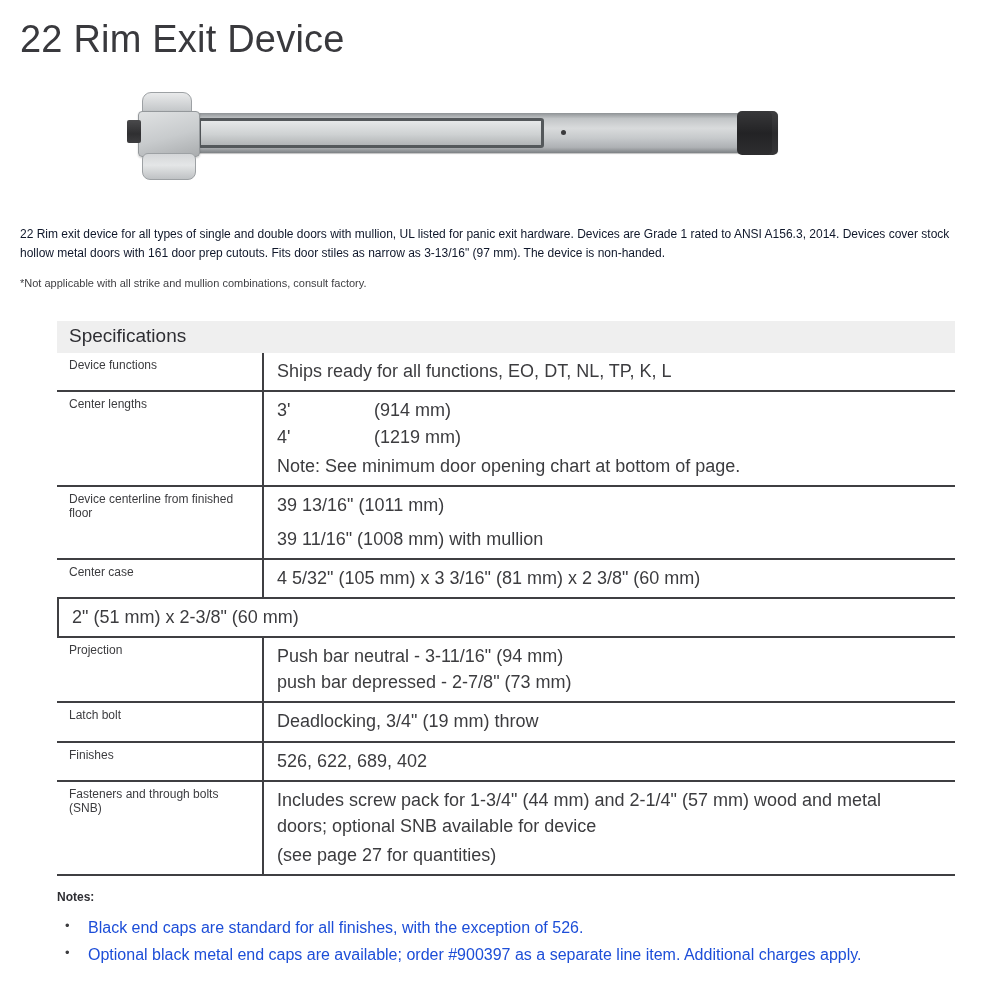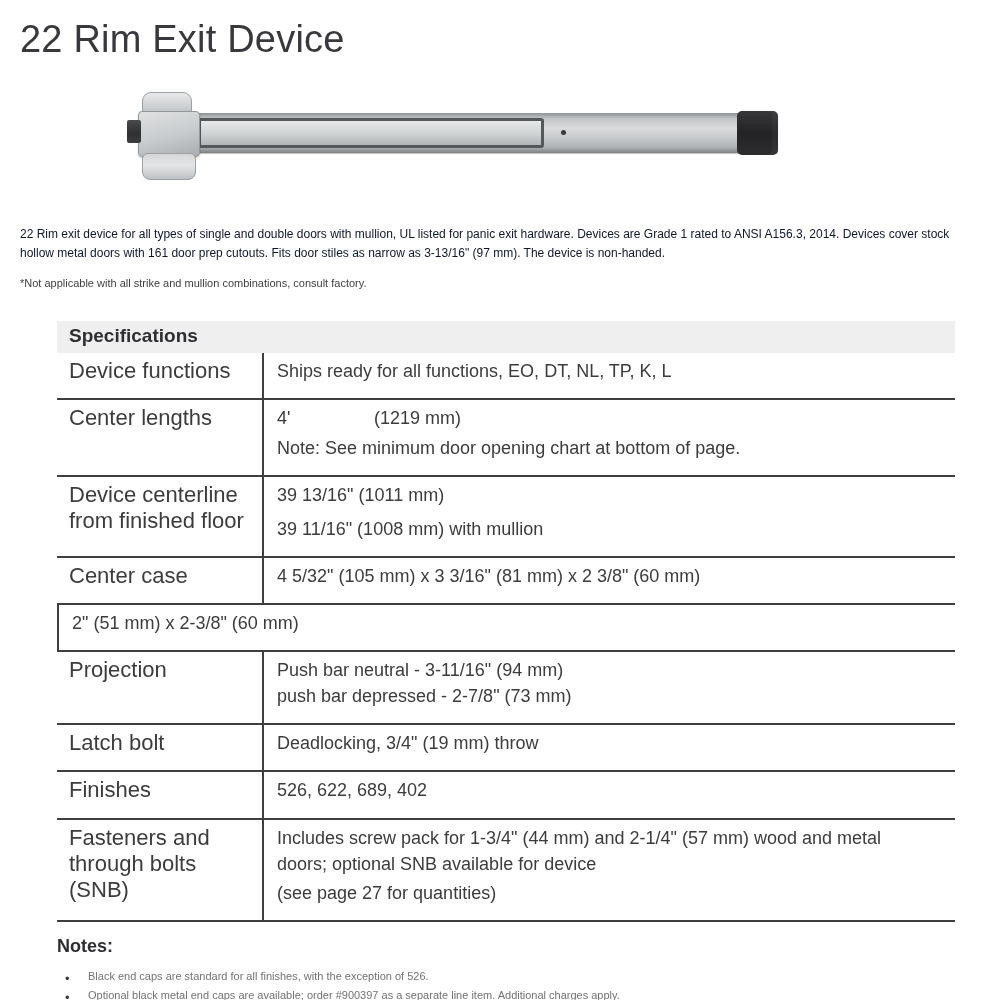--- a/index.html
+++ b/index.html
@@ -89,57 +89,57 @@
 
   
   .spec-table {
     margin: 22px 0 0 57px;
     width: 898px;
   }
   .spec-header {
     background: #efefef;
     padding: 4px 12px 6px 12px;
     font-size: 19px;
-    font-weight: 700;
+    font-weight: 400;
     color: #2e2e33;
     margin-top: 32px;
   }
   .spec-row {
     display: flex;
     border-bottom: 2px solid #3f3f42;
   }
   .spec-label {
     flex: 0 0 205px;
     padding: 5px 10px 6px 12px;
-    font-size: 22px;
+    font-size: 12px;
     color: #3c3c3f;
   }
   .spec-value {
     flex: 1 1 auto;
     border-left: 2px solid #3f3f42;
-    padding: 5px 8px 14px 13px;
+    padding: 5px 8px 6px 13px;
     font-size: 18px;
     color: #3c3c3f;
   }
   .spec-line { line-height: 1.45; }
   .opt-size { display: inline-block; width: 97px; }
   .spec-subnote { margin-top: 4px; line-height: 1.4; }
   .centerline-gap { margin-top: 8px; }
   .fasteners-text { max-width: 650px; line-height: 1.45; }
 
   
   .notes { margin: 14px 0 0 57px; width: 900px; }
-  .notes-heading { font-size: 18px; font-weight: 700; color: #2e2e33; }
+  .notes-heading { font-size: 12px; font-weight: 700; color: #2e2e33; }
   .notes-list { list-style: none; margin-top: 10px; }
   .notes-item {
     position: relative;
     padding-left: 31px;
-    font-size: 11px;
+    font-size: 16px;
     line-height: 1.72;
-    color: #737373;
+    color: #1d4ed8;
     max-width: 900px;
   }
   .notes-item::before {
     content: "•";
     position: absolute;
     left: 8px;
     top: 1px;
     font-size: 13px;
     color: #3c3c3f;
   }
@@ -171,20 +171,23 @@
     <div class="spec-label">Device functions</div>
     <div class="spec-value">
       <div class="spec-line">Ships ready for all functions, EO, DT, NL, TP, K, L</div>
     </div>
   </div>
 
   <div class="spec-row">
     <div class="spec-label">Center lengths</div>
     <div class="spec-value">
       <div class="spec-line">
+        <span class="opt-size">3'</span><span>(914 mm)</span>
+      </div>
+      <div class="spec-line">
         <span class="opt-size">4'</span><span>(1219 mm)</span>
       </div>
       <div class="spec-line spec-subnote">Note: See minimum door opening chart at bottom of page.</div>
     </div>
   </div>
 
   <div class="spec-row">
     <div class="spec-label">Device centerline from finished floor</div>
     <div class="spec-value">
       <div class="spec-line">39 13/16" (1011 mm)</div>

